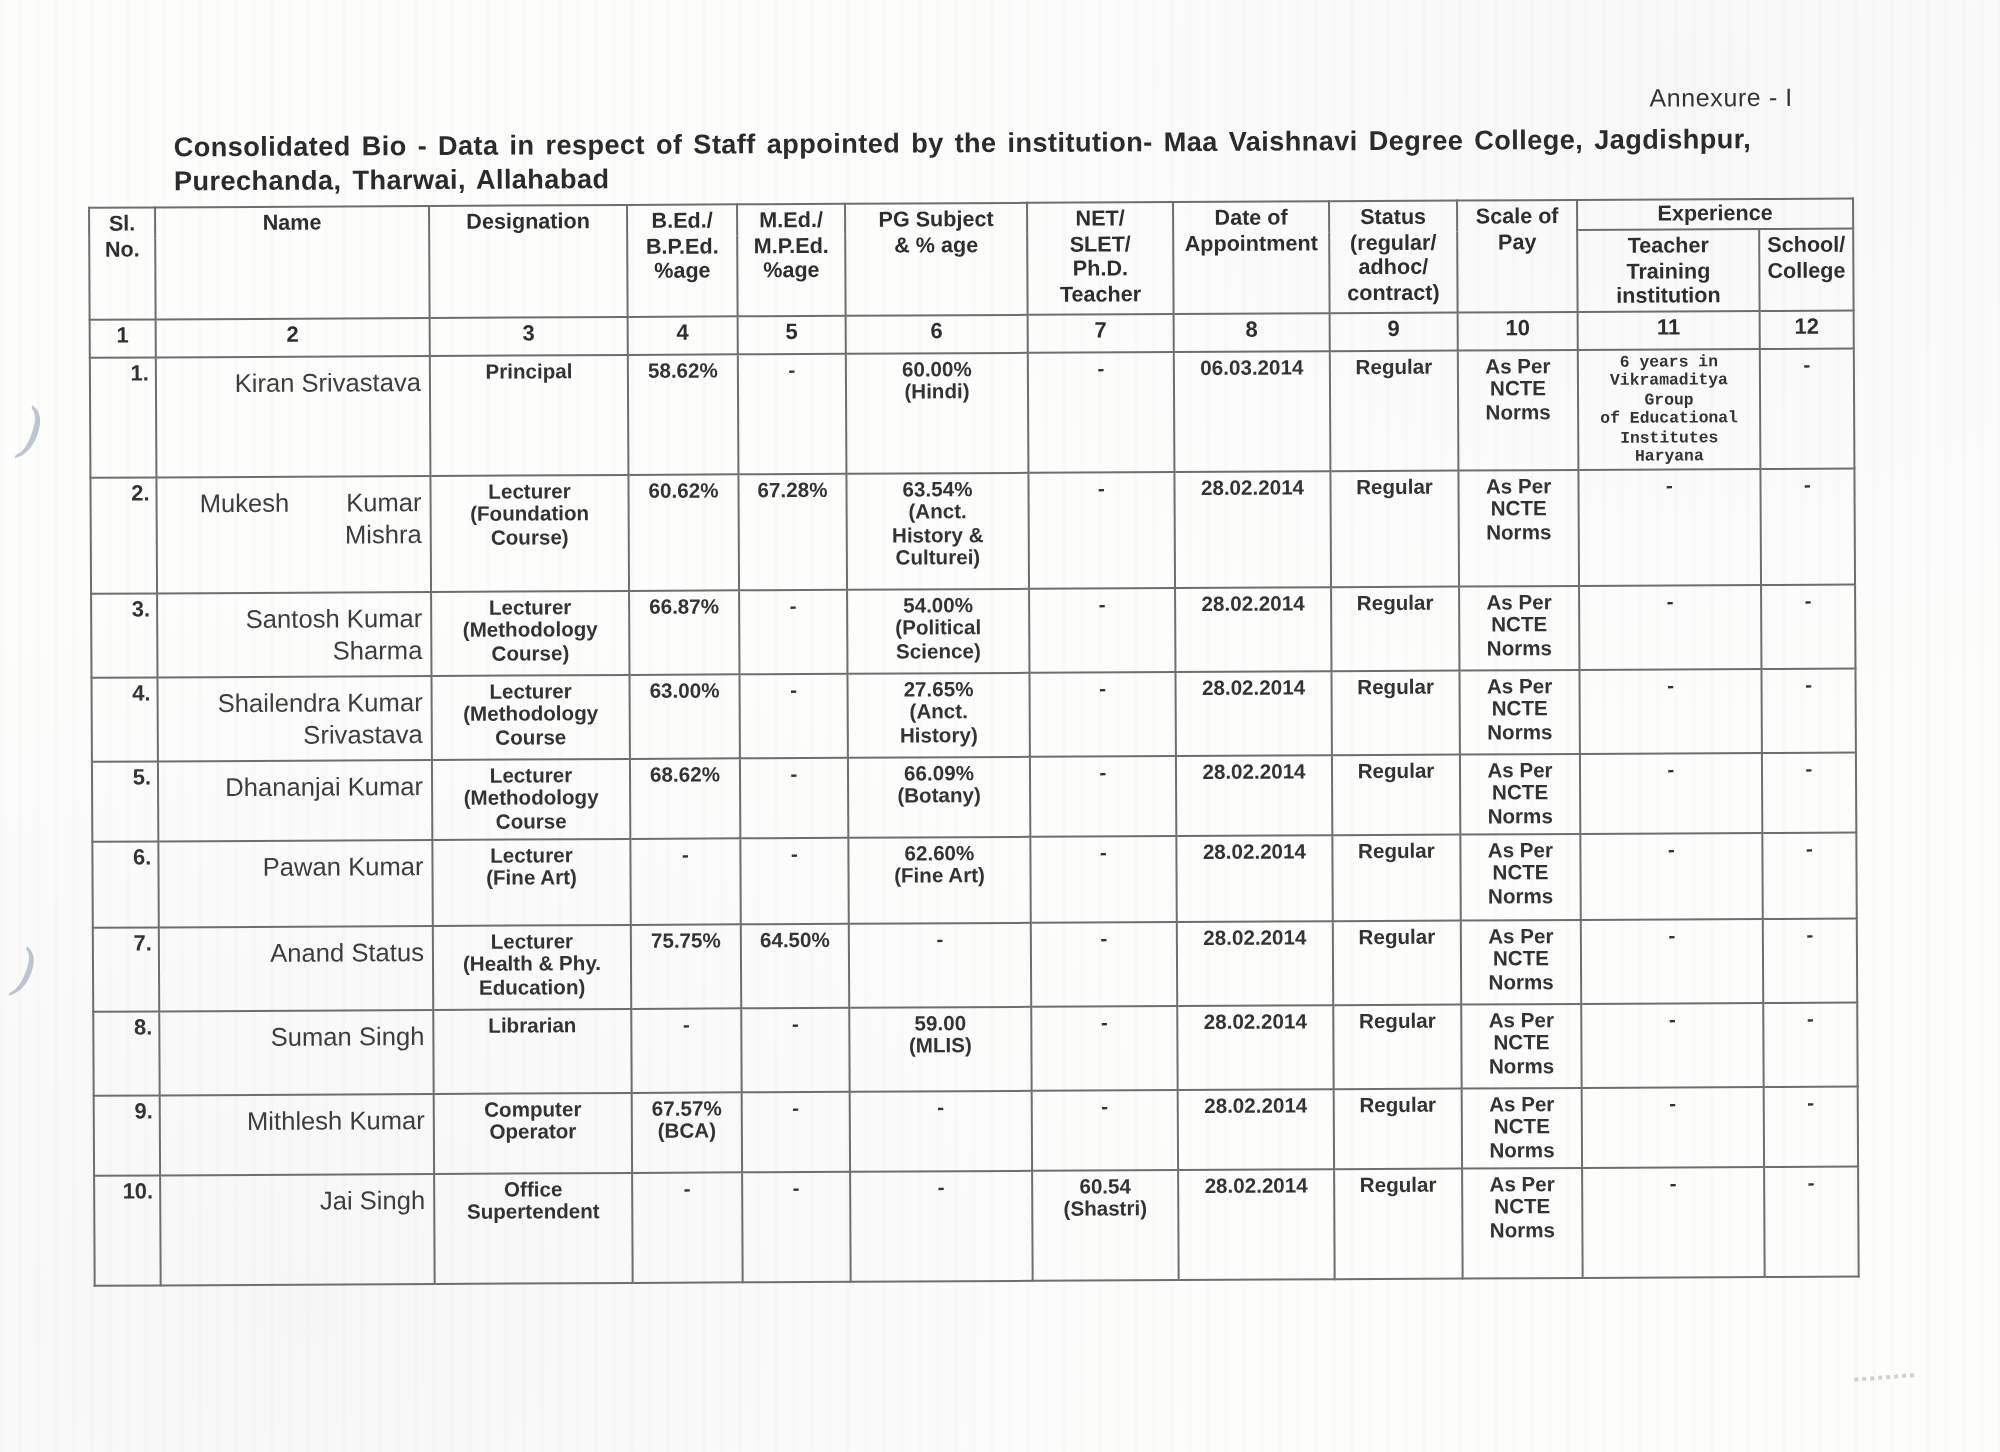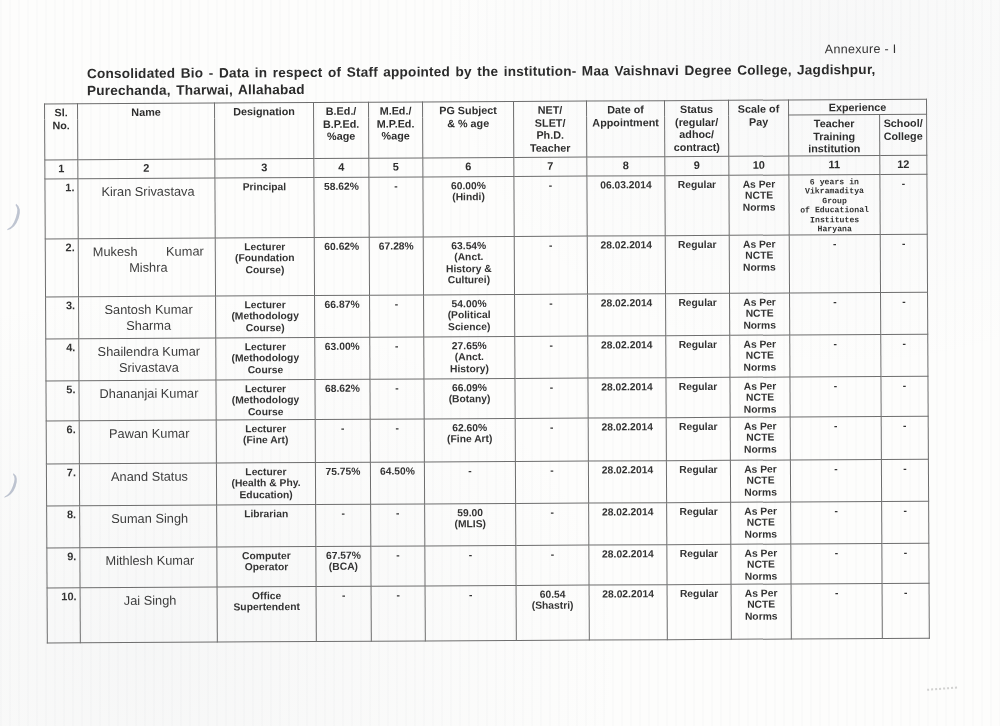--- a/index.html
+++ b/index.html
@@ -51,21 +51,21 @@
   th.exp-top{ height:15px; padding-top:1px; }
   th.sub{ height:27px; }
   td.num{ height:19px; font-size:11px; font-weight:bold; line-height:17px; vertical-align:middle; }
 
   .biotable tbody td{
     font-size:10.3px; font-weight:bold; line-height:11.5px;
     padding:3px 2px 0 2px; color:#333;
   }
   .biotable tbody td.c0{ text-align:right; font-size:11px; padding-right:3px; }
   .biotable tbody td.c1{
-    text-align:center; font-weight:normal; font-size:12.8px; line-height:16px;
+    text-align:right; font-weight:normal; font-size:12.8px; line-height:16px;
     padding:5px 4px 0 7px; color:#3d3d3d; white-space:pre-wrap;
   }
   .biotable tbody td.exp-note{ font-size:8.2px; line-height:9.5px; padding-top:2px;font-family:Liberation Mono, monospace; }
 
   .hand-mark{
     position:absolute; font-family:"DejaVu Serif", serif; font-style:italic;
     color:rgba(105,118,150,0.42); pointer-events:none;
   }
   .hand-mark.m1{ top:196px; left:10px; font-size:30px; transform:rotate(8deg); }
   .hand-mark.m2{ top:466px; left:6px;  font-size:28px; transform:rotate(10deg); }

